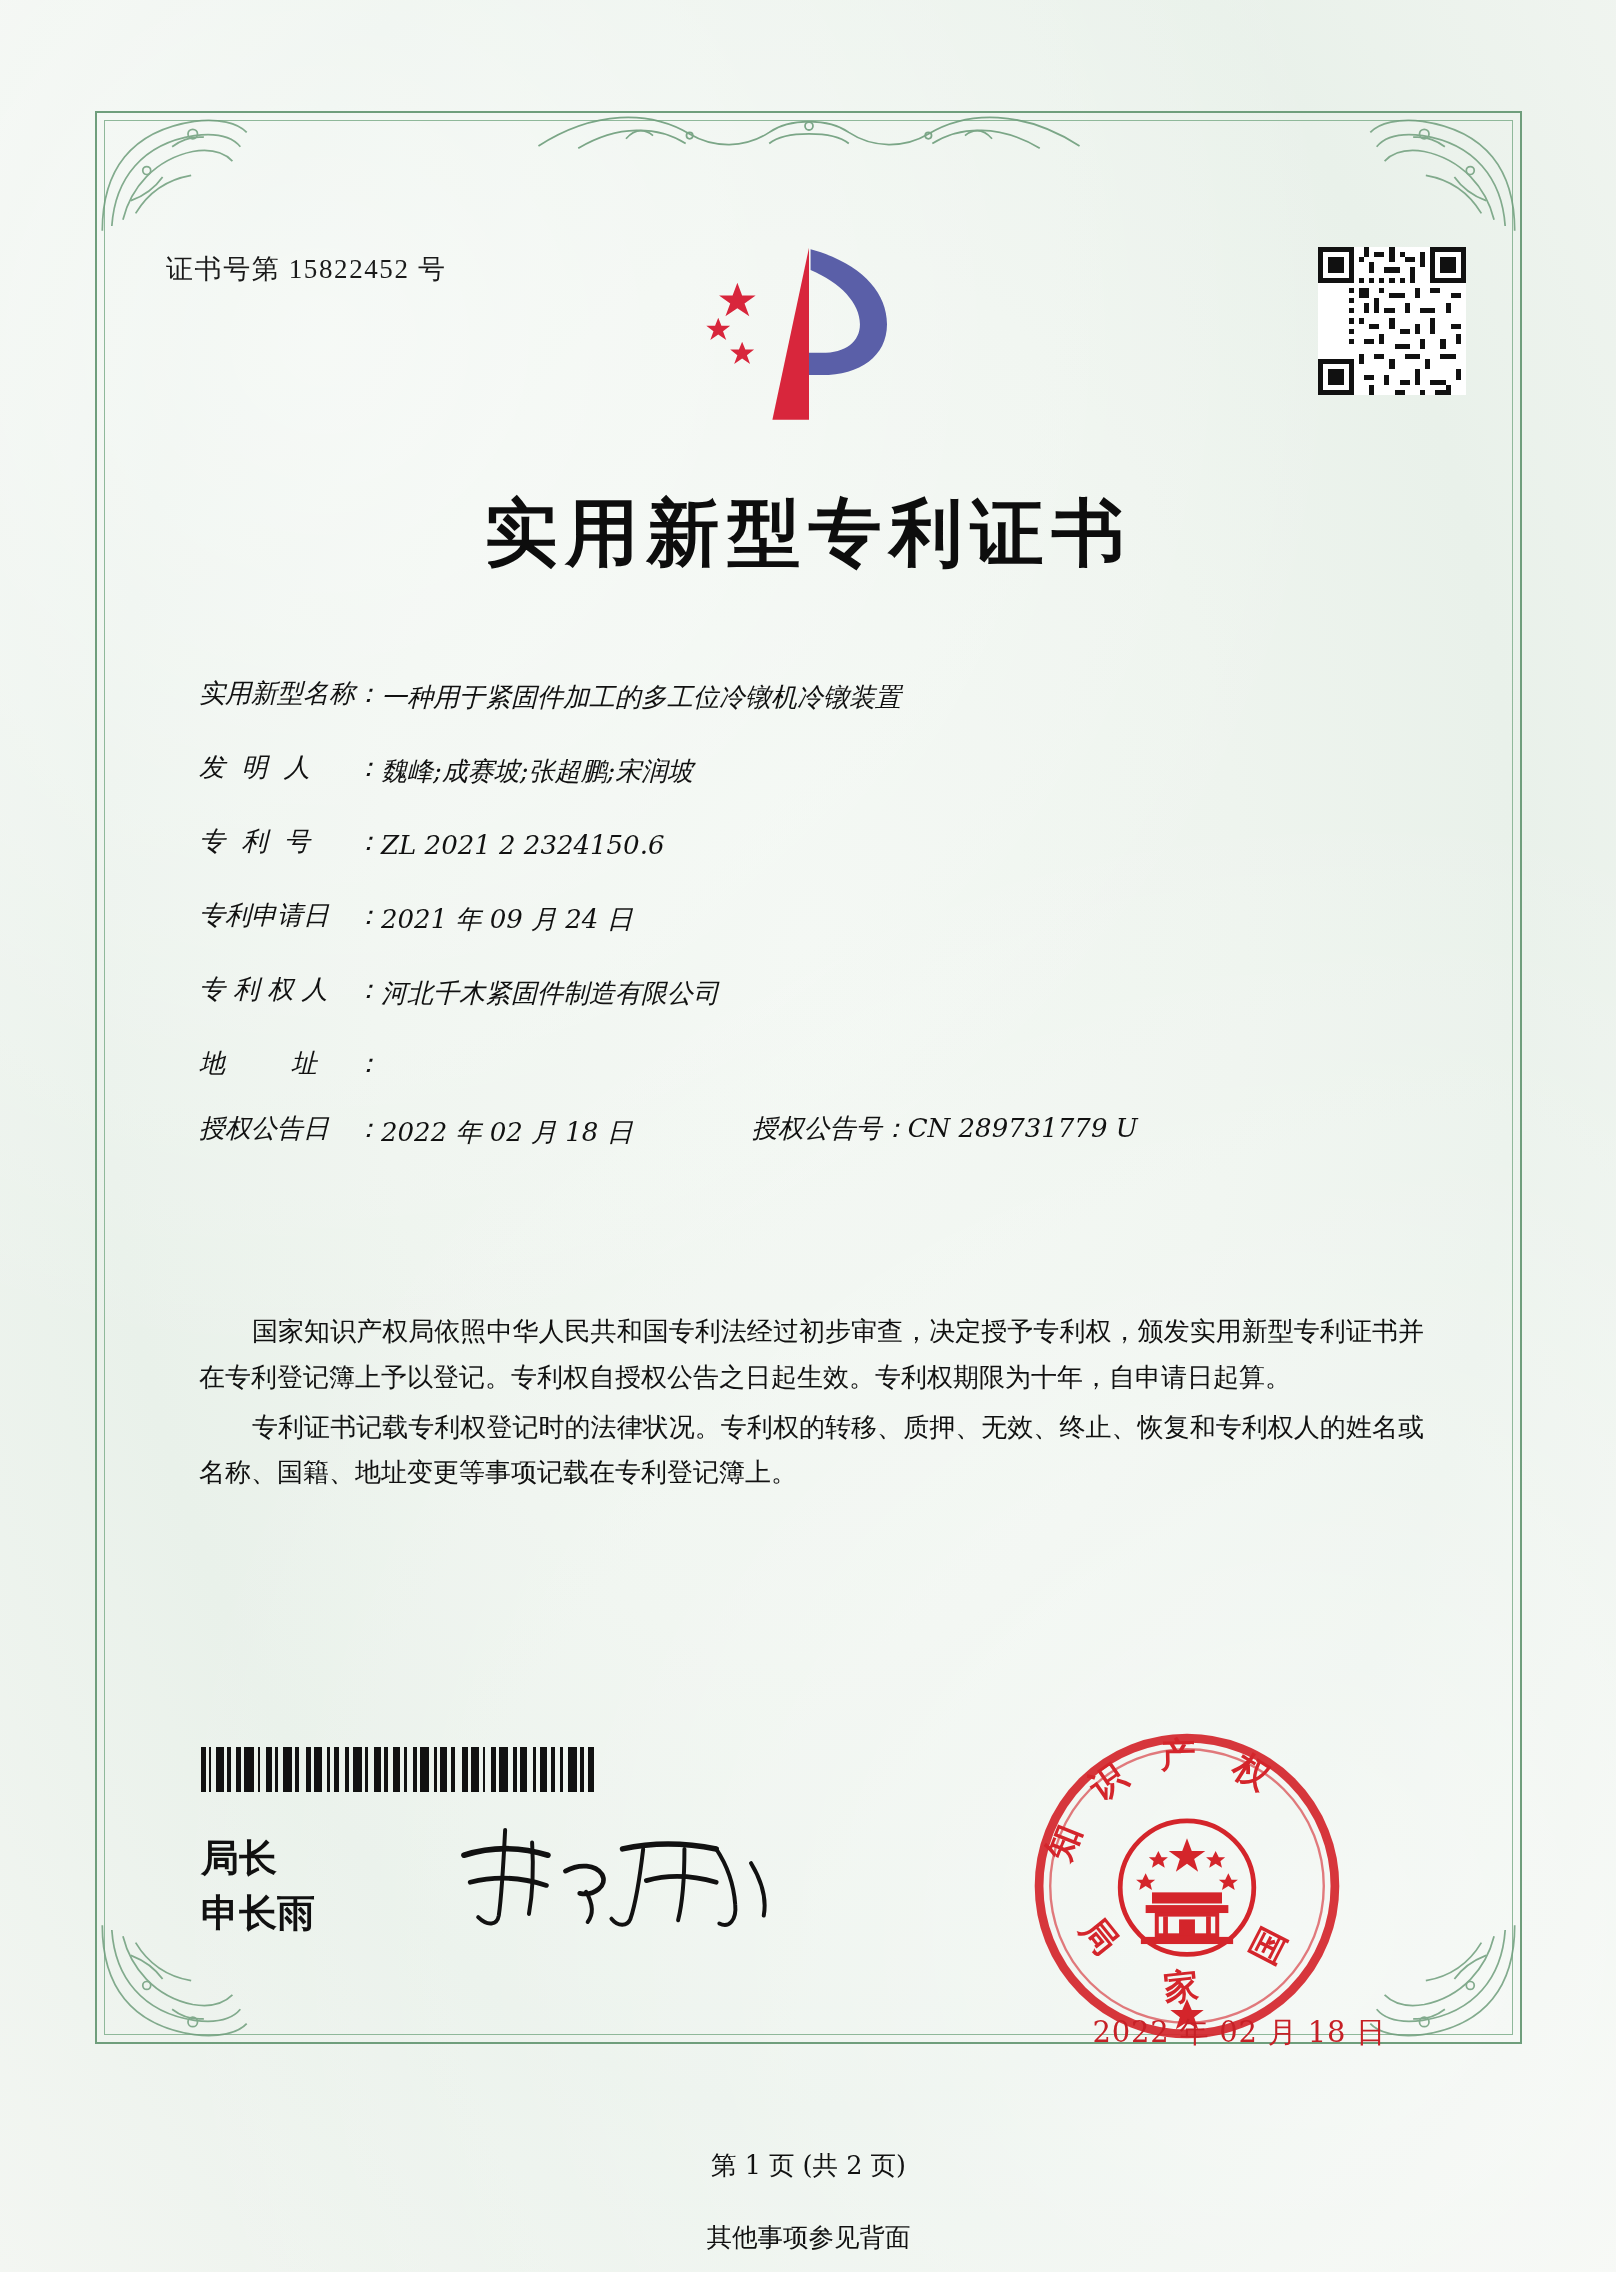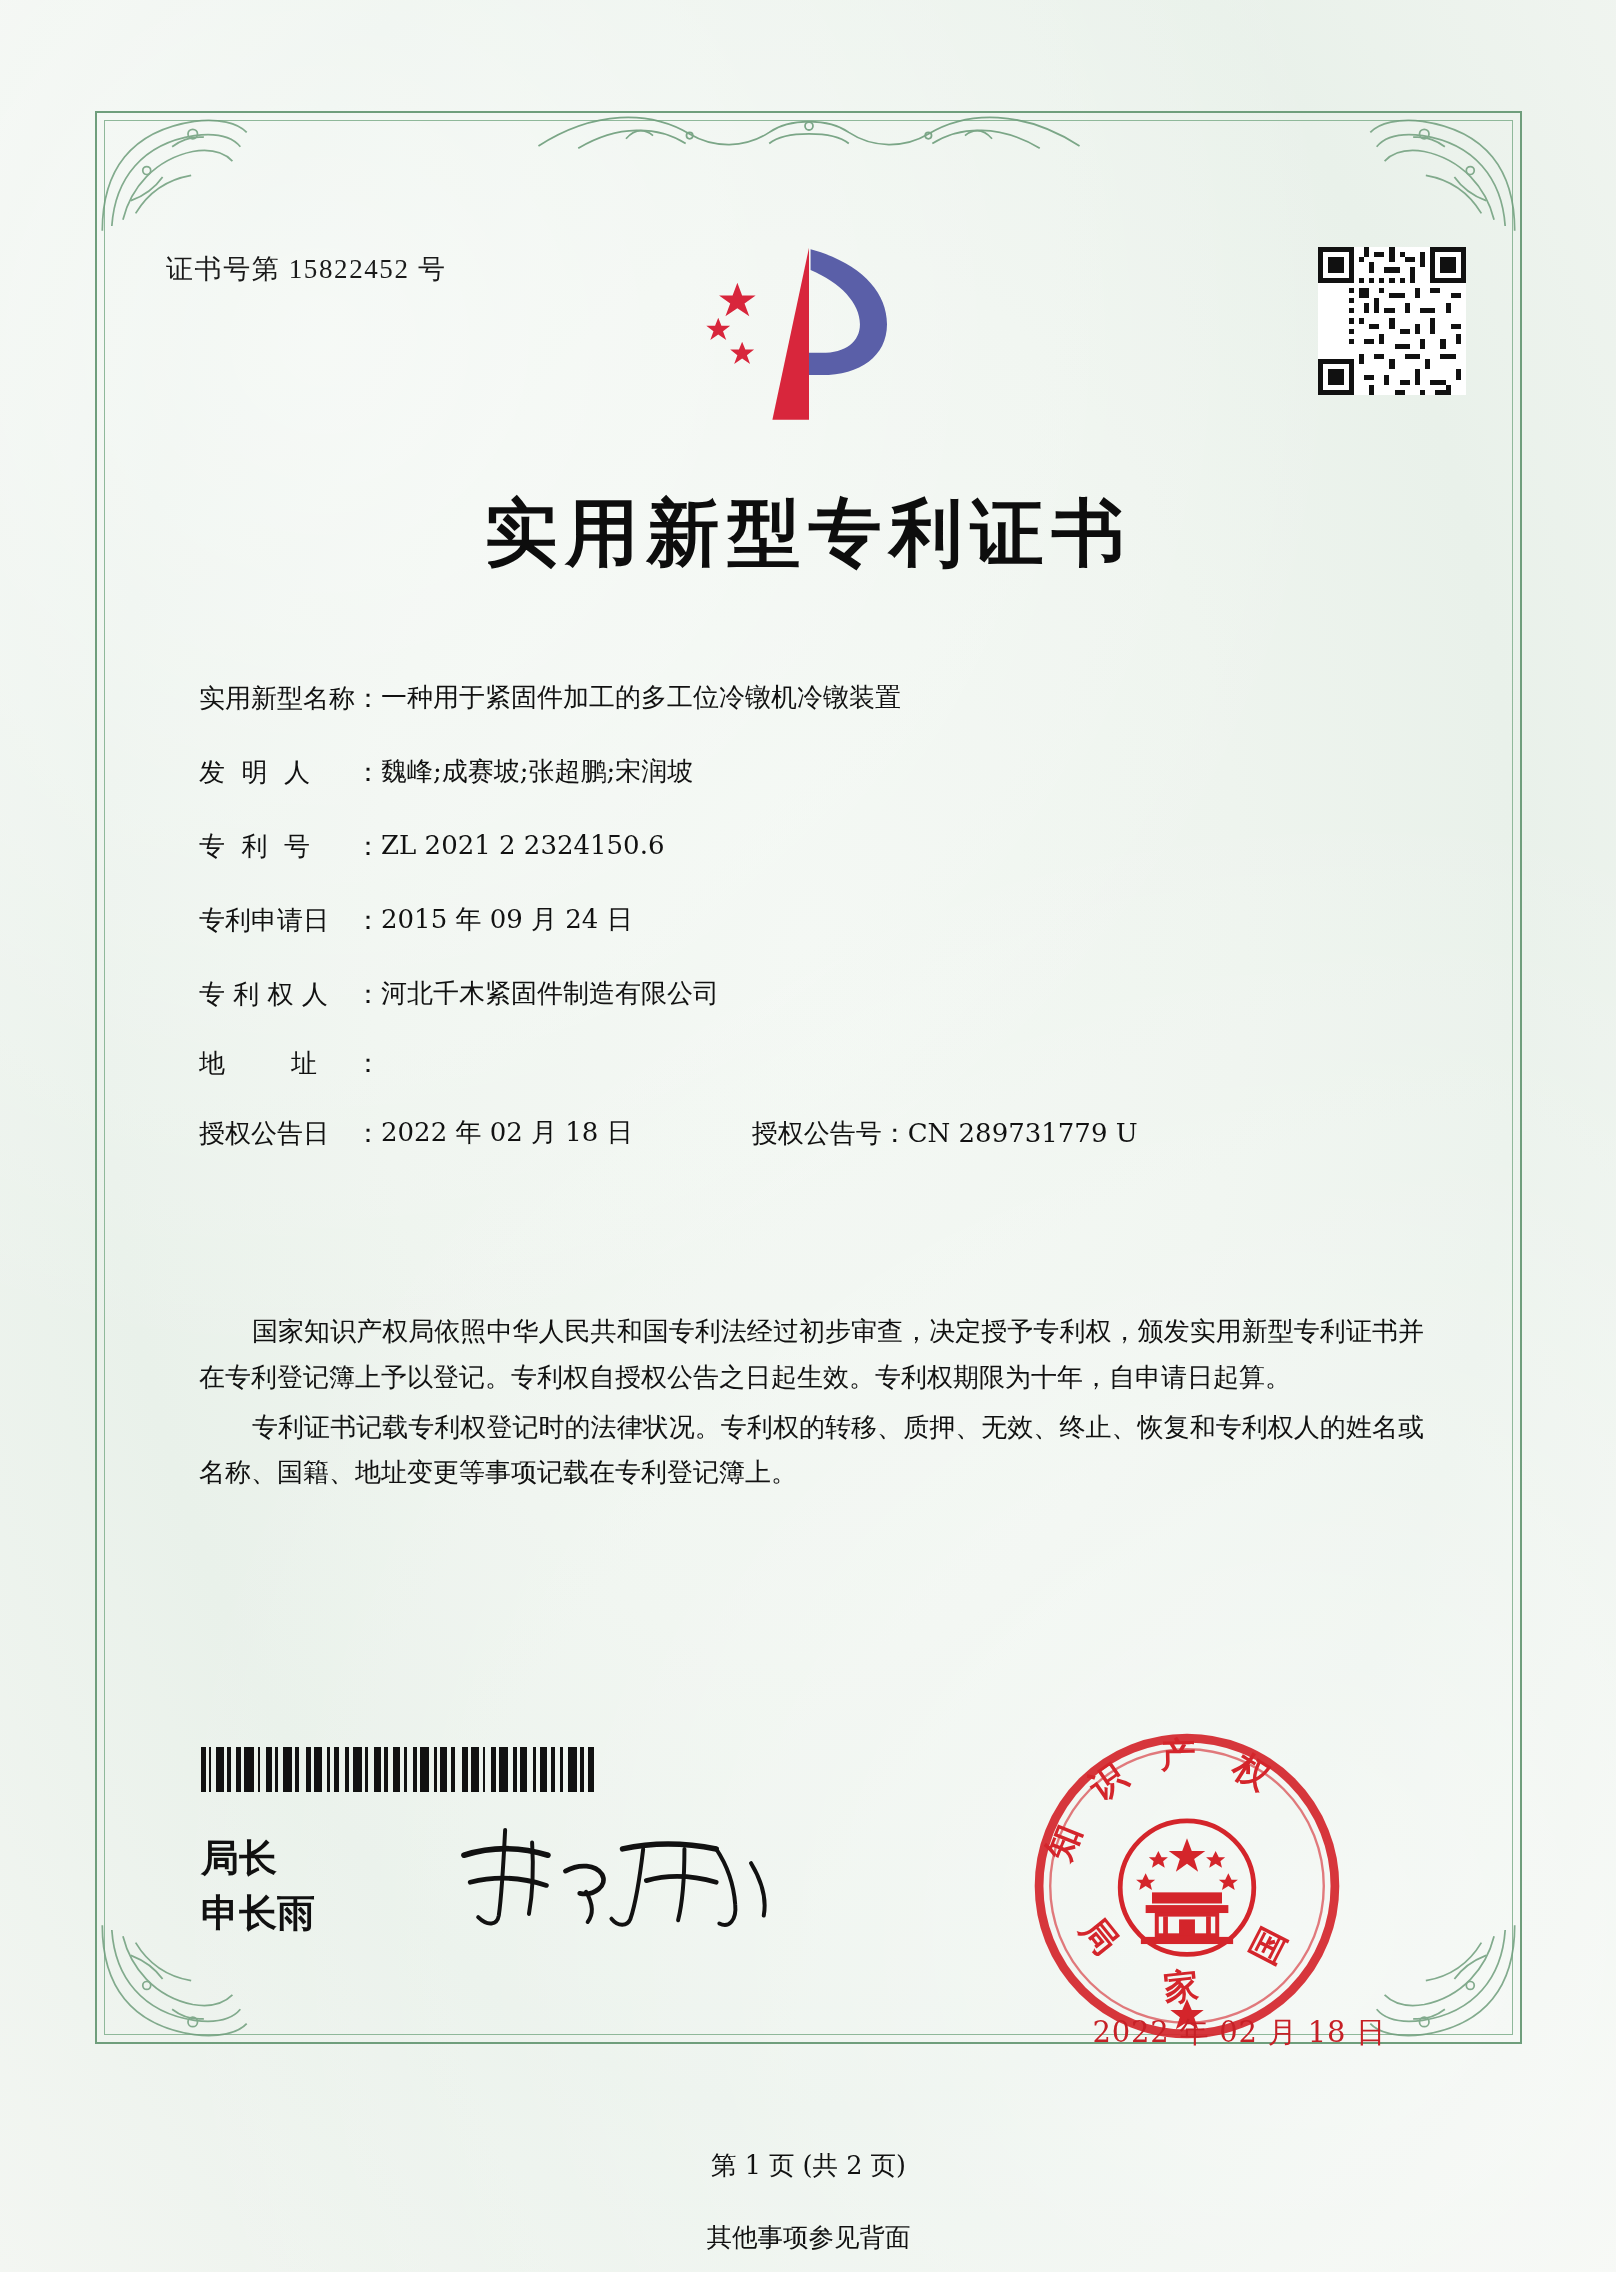--- a/index.html
+++ b/index.html
@@ -120,22 +120,23 @@
     position: absolute;
     left: 199px;
     top: 680px;
     width: 1225px;
     font-size: 26px;
     line-height: 1.0;
     color: #111;
   }
   .field-row {
     display: flex;
-    align-items: center;
+    align-items: flex-start;
     margin-bottom: 39px;
+    font-style: italic;
   }
   .field-label {
     width: 156px;
     flex: 0 0 156px;
     white-space: pre;
     font-family: "DejaVu Serif", serif;
     font-size: 26px;
   }
   .field-colon {
     flex: 0 0 16px;
@@ -451,21 +452,21 @@
       <span class="field-value">魏峰;成赛坡;张超鹏;宋润坡</span>
     </div>
     <div class="field-row">
       <span class="field-label">专  利  号</span>
       <span class="field-colon">：</span>
       <span class="field-value">ZL 2021 2 2324150.6</span>
     </div>
     <div class="field-row">
       <span class="field-label">专利申请日</span>
       <span class="field-colon">：</span>
-      <span class="field-value">2015 年 09 月 24 日</span>
+      <span class="field-value">2021 年 09 月 24 日</span>
     </div>
     <div class="field-row">
       <span class="field-label">专 利 权 人</span>
       <span class="field-colon">：</span>
       <span class="field-value">河北千木紧固件制造有限公司</span>
     </div>
     <div class="field-row">
       <span class="field-label">地        址</span>
       <span class="field-colon">：</span>
     </div>

